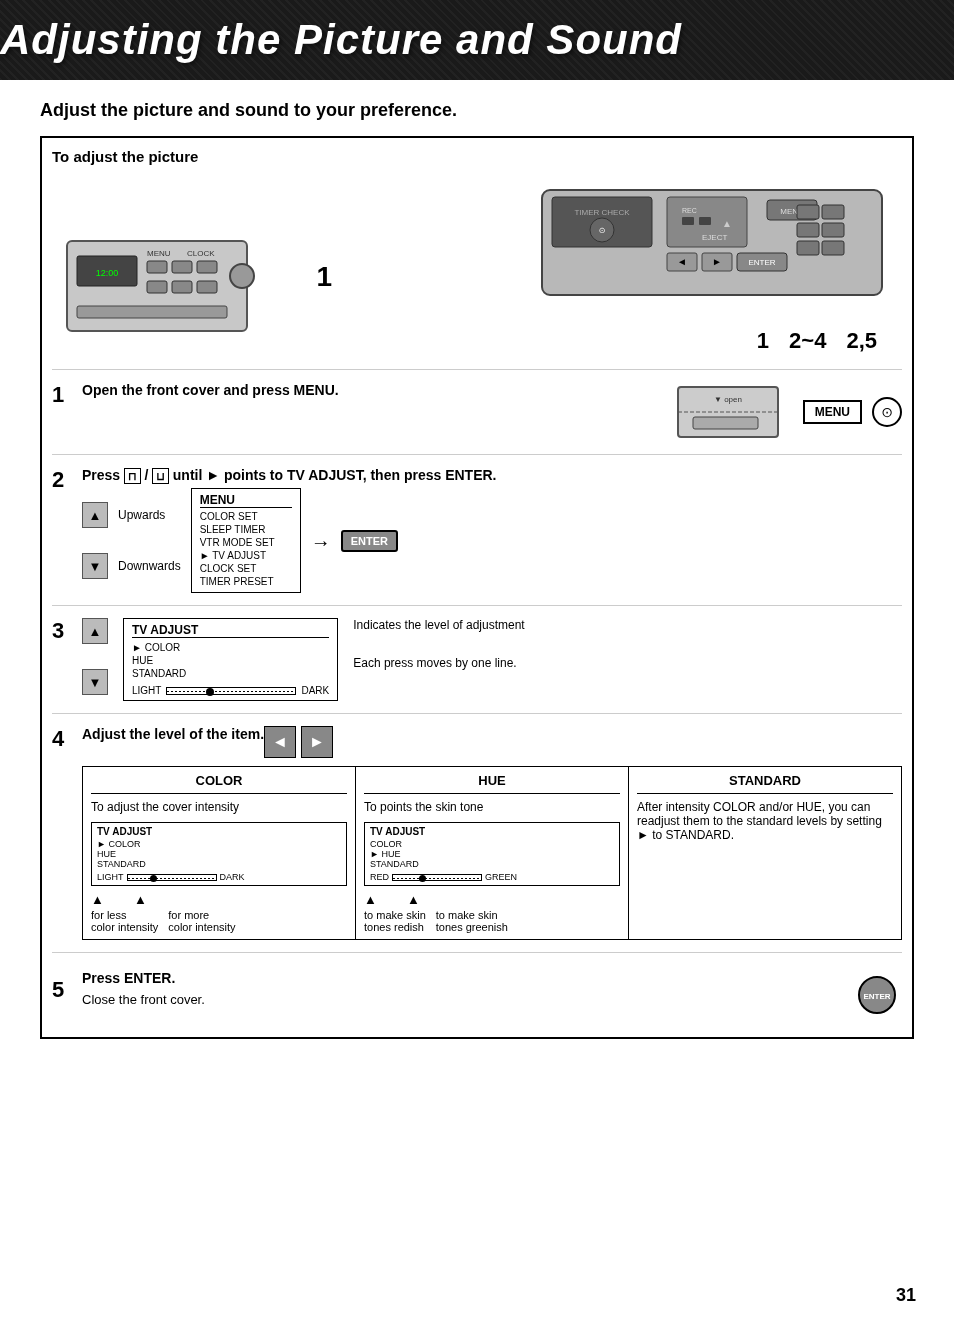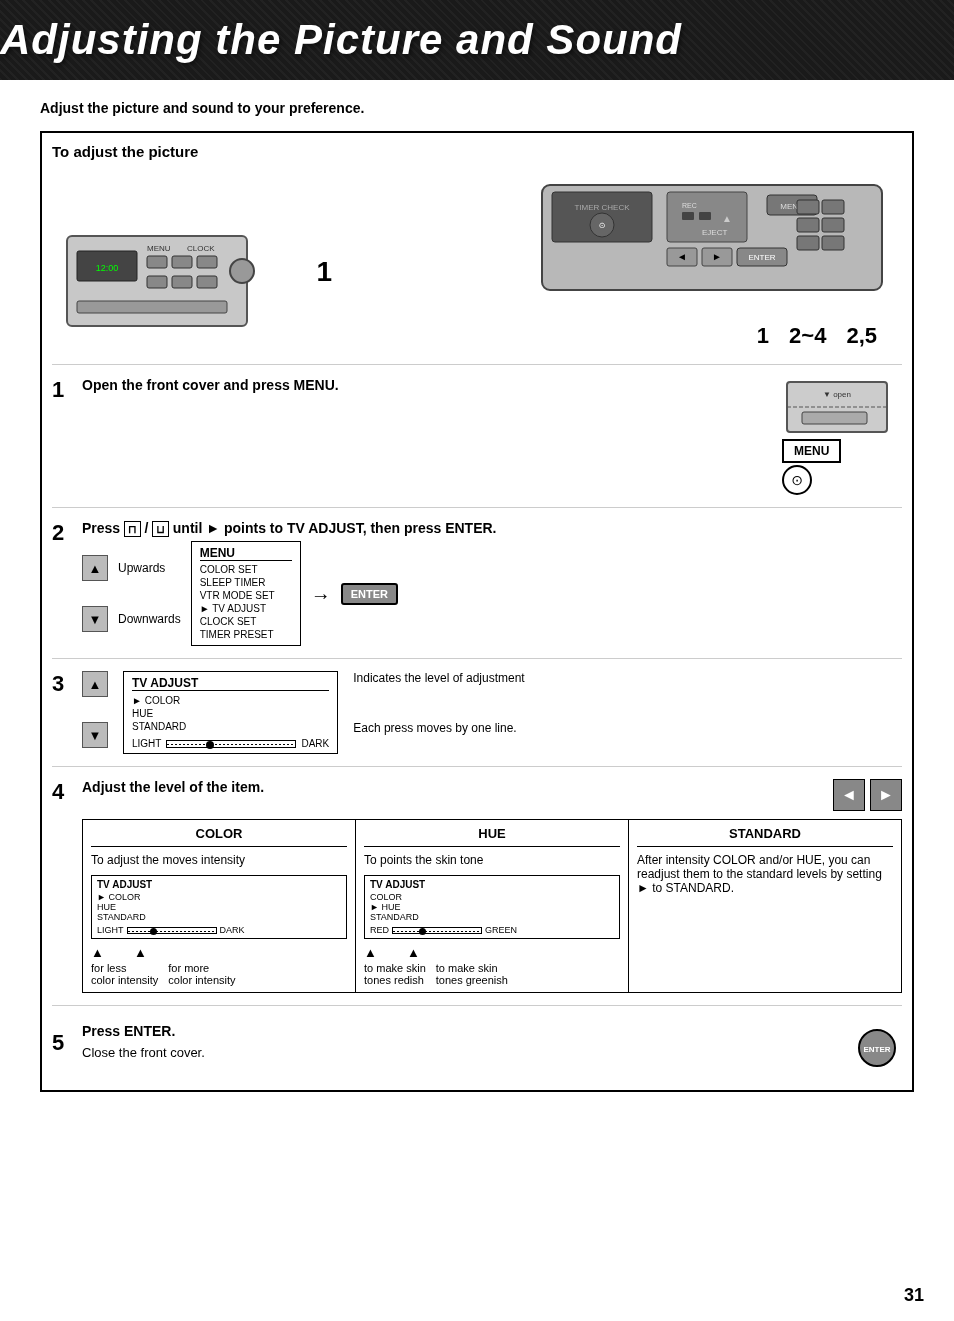--- a/index.html
+++ b/index.html
@@ -43,21 +43,21 @@
       text-shadow: 2px 2px 4px rgba(0,0,0,0.5);
       letter-spacing: 1px;
     }
 
     
     .main-content {
       padding: 20px 40px;
     }
 
     .intro-text {
-      font-size: 14px;
+      font-size: 18px;
       font-weight: bold;
       margin-bottom: 15px;
     }
 
     
     .big-box {
       border: 2px solid #000;
       padding: 10px;
       margin-bottom: 20px;
     }
@@ -103,23 +103,22 @@
       margin-bottom: 4px;
     }
 
     .step-body {
       font-size: 13px;
       line-height: 1.5;
     }
 
     .step-illustration {
       display: flex;
-      align-items: flex-start;
-      gap: 2px;
-      flex-direction: column;
+      align-items: center;
+      gap: 10px;
     }
 
     
     .btn-menu {
       border: 2px solid #000;
       padding: 3px 10px;
       font-size: 12px;
       font-weight: bold;
       display: inline-block;
     }
@@ -330,21 +329,21 @@
       padding: 12px 0;
       display: flex;
       align-items: center;
       gap: 10px;
     }
 
     
     .page-number {
       position: absolute;
       bottom: 15px;
-      right: 30px;
+      right: 38px;
       font-size: 18px;
       font-weight: bold;
     }
 
     
     .step2-illus {
       display: flex;
       align-items: center;
       gap: 10px;
       margin-top: 5px;
@@ -380,21 +379,21 @@
     }
 
     .each-press-text {
       font-size: 12px;
     }
 
     
     .annotation-col {
       display: flex;
       flex-direction: column;
-      gap: 36px;
+      gap: 24px;
       justify-content: center;
     }
 
     .step3-full {
       display: flex;
       gap: 15px;
       align-items: flex-start;
     }
   </style>
 </head>
@@ -564,35 +563,35 @@
         <div class="annotation-col">
           <div class="indicates-text">Indicates the level of adjustment</div>
           <div class="each-press-text">Each press moves by one line.</div>
         </div>
       </div>
     </div>
 
     <div class="step-row">
       <span class="step-number">4</span>
       <div class="step4-content">
-        <div style="display:flex; justify-content:space-between; align-items:flex-start;">
+        <div style="display:flex; align-items:flex-start;">
           <div>
             <div class="step-title">Adjust the level of the item.</div>
           </div>
           <div class="press-arrows">
             <div class="arrow-btn">◄</div>
             <div class="arrow-btn">►</div>
           </div>
         </div>
 
         <div class="chs-table">
 
           <div class="chs-col">
             <div class="chs-header">COLOR</div>
-            <div class="chs-desc">To adjust the moves intensity</div>
+            <div class="chs-desc">To adjust the cover intensity</div>
             <div class="mini-box">
               <div class="mini-title">TV ADJUST</div>
               <div class="mini-item pointed">COLOR</div>
               <div class="mini-item">HUE</div>
               <div class="mini-item">STANDARD</div>
               <div class="mini-slider-row">
                 <span>LIGHT</span>
                 <div class="mini-track">
                   <div class="mini-line2"></div>
                   <div class="mini-dot"></div>

